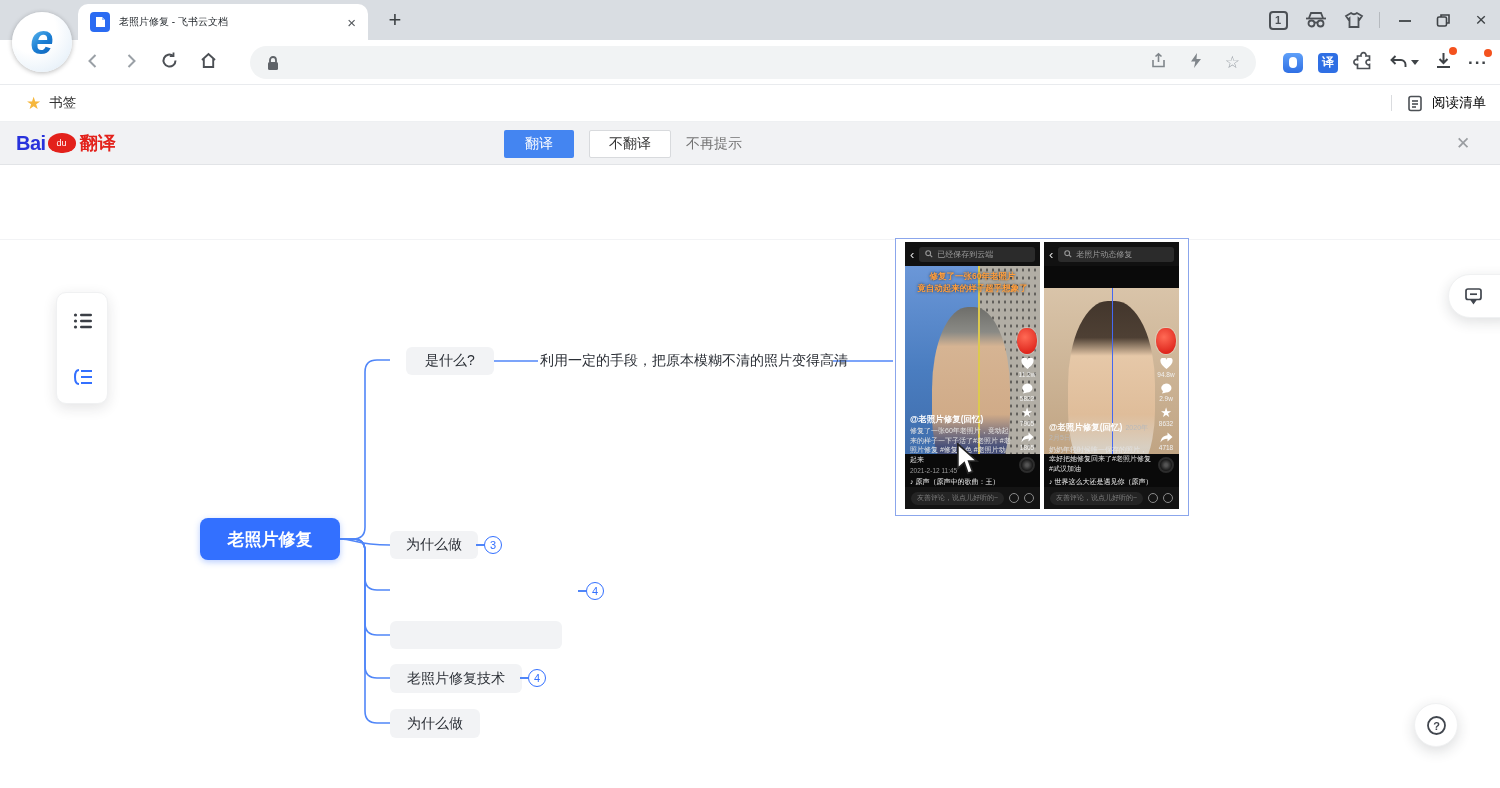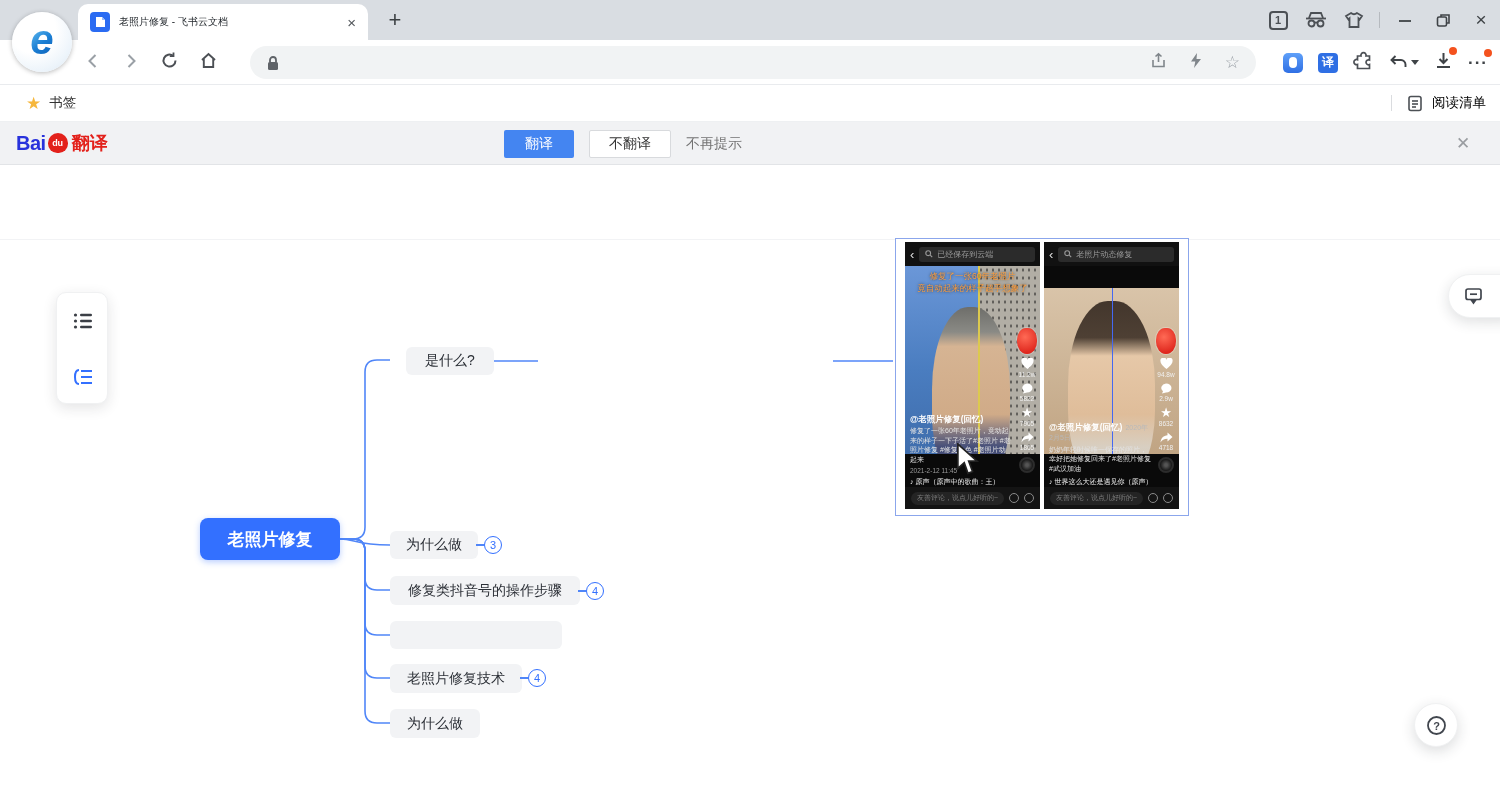--- a/index.html
+++ b/index.html
@@ -48,21 +48,21 @@
   .bm-star{color:#f6b73c;font-size:17px;margin-left:26px}
   .bm-label{font-size:13.5px;color:#333;margin-left:8px}
   .bm-right{margin-left:auto;display:flex;align-items:center;margin-right:14px;gap:9px}
   .bm-sep{width:1px;height:16px;background:#dadcdf;margin-right:6px}
   .rl-label{font-size:13.5px;color:#000000}
 
   
   .translatebar{position:absolute;left:0;top:122px;width:1500px;height:43px;background:#f1f2f4;border-bottom:1px solid #e2e4e7}
   .bd-logo{position:absolute;left:16px;top:9px;display:flex;align-items:center;gap:2px}
   .bd-bai{font-size:20px;font-weight:bold;color:#2832dc;letter-spacing:-.5px}
-  .bd-paw{width:20px;height:20px;border-radius:50% 50% 46% 46%;background:#e3211b;color:#fff;font-size:9px;font-weight:bold;
+  .bd-paw{width:28px;height:20px;border-radius:50% 50% 46% 46%;background:#e3211b;color:#fff;font-size:9px;font-weight:normal;
     display:flex;align-items:center;justify-content:center}
   .bd-product{font-size:18px;font-weight:bold;color:#e3211b;margin-left:2px}
   .tr-msg{position:absolute;left:140px;top:13px;font-size:14px;color:#333}
   .btn-translate{position:absolute;left:504px;top:8px;width:70px;height:28px;background:#4485f1;color:#fff;border:none;
     font-size:14px;border-radius:2px;font-family:inherit}
   .btn-notranslate{position:absolute;left:589px;top:8px;width:82px;height:28px;background:#fff;color:#333;
     border:1px solid #d8dadd;font-size:14px;border-radius:2px;font-family:inherit}
   .tr-dismiss{position:absolute;left:686px;top:13px;font-size:14px;color:#737373}
   .tr-close{position:absolute;left:1456px;top:11px;font-size:17px;color:#9a9da1}
 
@@ -113,21 +113,21 @@
   .ph-top{position:absolute;left:0;right:0;top:0;height:24px;display:flex;align-items:center;padding:0 5px;gap:5px;background:#111}
   .ph-back{color:#ddd;font-size:13px;line-height:1}
   .ph-search{flex:1;height:15px;background:#2b2b2b;border-radius:3px;display:flex;align-items:center;gap:4px;padding:0 6px;
     color:#9a9a9a;font-size:8px;white-space:nowrap;overflow:hidden}
   .photo{position:absolute;left:0;right:0;top:24px;height:188px;overflow:hidden}
   .half-l{position:absolute;left:0;top:0;width:54%;height:100%;background:linear-gradient(180deg,#6b97d8 0%,#4a7dc0 55%,#3f6dac 100%)}
   .half-r{position:absolute;right:0;top:0;width:46%;height:100%;background:#b2aea5}
   .speckle{position:absolute;inset:0;background-image:radial-gradient(#202020 1px,transparent 1.4px);background-size:6px 8px;opacity:.55}
   .div-y{position:absolute;top:0;bottom:0;width:2px;z-index:3}
   .face{position:absolute;z-index:2;border-radius:46% 46% 40% 40%;overflow:hidden}
-  .overlay-title{position:absolute;left:0;right:0;top:5px;text-align:center;color:#ff9e3d;font-size:8.5px;font-weight:normal;
+  .overlay-title{position:absolute;left:0;right:0;top:5px;text-align:center;color:#ff9e3d;font-size:8.5px;font-weight:bold;
     line-height:1.4;text-shadow:0 0 3px rgba(0,0,0,.7);z-index:4}
   .sepia-wrap{position:absolute;left:0;right:0;top:22px;bottom:0;background:linear-gradient(180deg,#d9c4a9,#c0a483)}
   .rail{position:absolute;right:3px;top:86px;display:flex;flex-direction:column;align-items:center;gap:4px;z-index:6;color:#fff}
   .rail .cnt{font-size:6.5px;color:#f0f0f0;margin-top:-2px;line-height:1}
   .sticker{width:20px;height:26px;background:radial-gradient(circle at 40% 35%,#ff6a55,#df281e 75%);
     border-radius:45% 45% 48% 48%;box-shadow:0 0 0 1px rgba(255,255,255,.25)}
   .rail-star{font-size:13px;line-height:1;color:#fff}
   .record{width:16px;height:16px;border-radius:50%;border:2px solid #2c2c2c;background:radial-gradient(circle,#555 15%,#161616 70%);margin-top:2px}
   .cap{position:absolute;left:5px;right:28px;bottom:22px;color:#fff;z-index:5}
   .cap .user{font-size:8.5px;font-weight:bold;line-height:1.2}
@@ -363,25 +363,25 @@
             <line x1="9" y1="3" x2="20" y2="3"></line>
             <line x1="9" y1="9" x2="20" y2="9"></line>
             <line x1="9" y1="15" x2="20" y2="15"></line>
         </svg>
       </div>
     </div>
 
     <div class="mm-root" style="left:200px;top:278px;width:140px;height:42px">老照片修复</div>
 
     <div class="mm-node" style="left:406px;top:107px;width:88px;height:28px">是什么?</div>
+    <div class="mm-text" style="left:540px;top:112px">利用一定的手段，把原本模糊不清的照片变得高清</div>
 
     <div class="mm-node" style="left:390px;top:291px;width:88px;height:28px">为什么做</div>
     <div class="mm-badge" style="left:484px;top:296px">3</div>
 
-    <div class="mm-node" style="left:390px;top:336px;width:190px;height:29px">修复类抖音号的操作步骤</div>
     <div class="mm-badge" style="left:586px;top:342px">4</div>
 
     <div class="mm-node" style="left:390px;top:381px;width:172px;height:28px"></div>
 
     <div class="mm-node" style="left:390px;top:424px;width:132px;height:29px">老照片修复技术</div>
     <div class="mm-badge" style="left:528px;top:429px">4</div>
 
     <div class="mm-node" style="left:390px;top:469px;width:90px;height:29px">为什么做</div>
 
     <div class="img-block">

